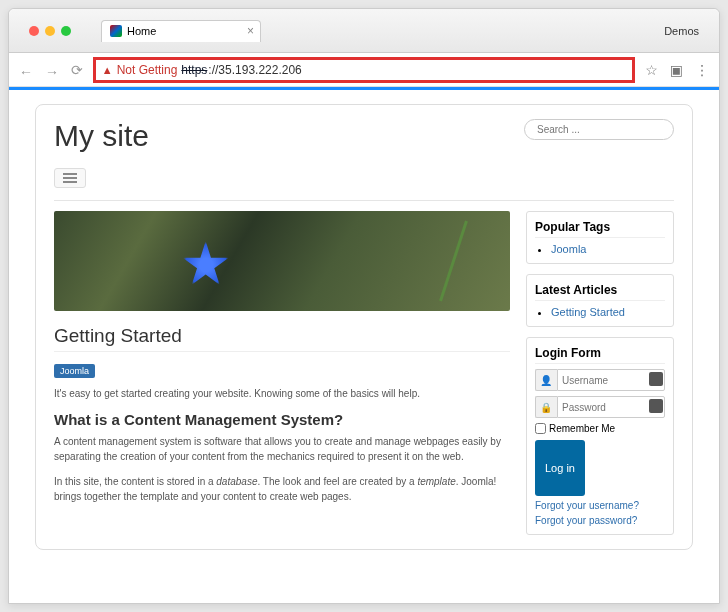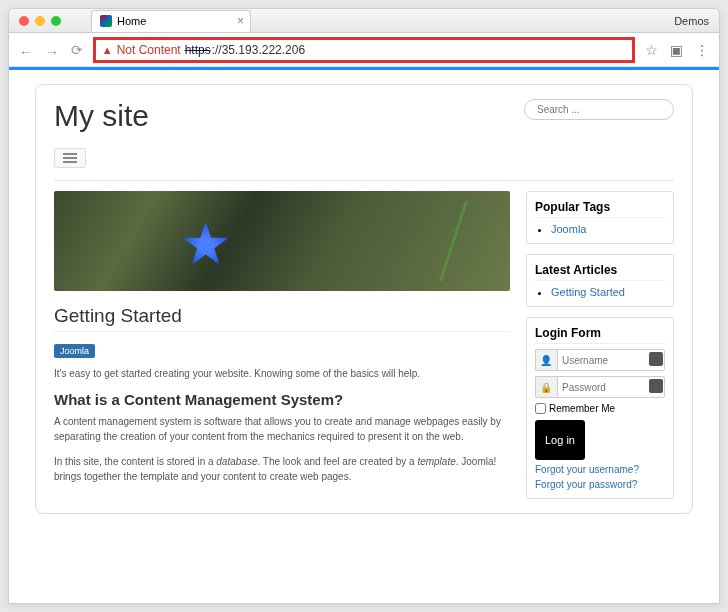--- a/index.html
+++ b/index.html
@@ -1,18 +1,18 @@
 <!DOCTYPE html>
 <html><head>
 <meta charset="utf-8">
 <style>
 *{margin:0;padding:0;box-sizing:border-box;font-family:-apple-system,BlinkMacSystemFont,"Segoe UI",Arial,sans-serif}
 body{background:#e8e8e8;width:728px;height:612px;overflow:hidden}
 .browser{background:#fff;border:1px solid #ccc;border-radius:6px 6px 0 0;margin:8px;height:596px;display:flex;flex-direction:column;box-shadow:0 2px 8px rgba(0,0,0,.1)}
-.titlebar{height:24px;background:linear-gradient(#f6f6f6,#e8e8e8);border-radius:6px 6px 0 0;display:flex;align-items:center;padding:0 10px;border-bottom:1px solid #ccc}
+.titlebar{height:44px;background:linear-gradient(#f6f6f6,#e8e8e8);border-radius:6px 6px 0 0;display:flex;align-items:center;padding:0 20px;border-bottom:1px solid #ccc}
 .dots{display:flex;gap:6px}
 .dot{width:10px;height:10px;border-radius:50%}
 .dot.r{background:#ff5f57}.dot.y{background:#ffbd2e}.dot.g{background:#28c940}
 .tab{background:#fff;border:1px solid #ccc;border-bottom:none;border-radius:4px 4px 0 0;height:22px;margin-left:30px;padding:0 24px 0 8px;display:flex;align-items:center;font-size:11px;position:relative;min-width:160px}
 .tab-fav{width:12px;height:12px;margin-right:5px;background:linear-gradient(135deg,#c00,#06c,#0a0);border-radius:2px}
 .tab-close{position:absolute;right:6px;font-size:12px;color:#888}
 .demos{margin-left:auto;font-size:11px;color:#333}
 .toolbar{height:34px;display:flex;align-items:center;padding:0 10px;gap:10px;border-bottom:1px solid #e0e0e0}
 .nav-btns{display:flex;gap:12px;color:#999;font-size:14px}
 .addr-wrap{flex:1;display:flex;align-items:center;border:3px solid #e03030;height:26px;padding:0 6px;font-size:12px}
@@ -48,21 +48,21 @@
 .panel hr{border:none;border-top:1px solid #eee;margin:3px 0 5px}
 .panel-list{list-style:disc;padding-left:16px;font-size:11px}
 .panel-list a{color:#2f6fad;text-decoration:none}
 .login-field{display:flex;margin-bottom:5px}
 .login-icon{width:22px;height:22px;border:1px solid #ccc;border-right:none;background:#f0f0f0;display:flex;align-items:center;justify-content:center;font-size:10px;color:#666;border-radius:2px 0 0 2px}
 .login-input{flex:1;min-width:0;width:100%;border:1px solid #ccc;height:22px;padding:0 18px 0 4px;font-size:10px;border-radius:0 2px 2px 0}
 .field-wrap{position:relative;flex:1;display:flex}
 .eye{position:absolute;right:2px;top:3px;width:14px;height:14px;background:#555;border-radius:2px}
 .remember{font-size:10px;display:flex;align-items:center;gap:3px;margin:4px 0 6px}
 .remember input{width:11px;height:11px}
-.login-btn{background:#000000;color:#fff;border:none;padding:14px 10px;border-radius:3px;font-size:11px;cursor:pointer}
+.login-btn{background:#0369a1;color:#fff;border:none;padding:22px 10px;border-radius:3px;font-size:11px;cursor:pointer}
 .forgot{font-size:10px;color:#2f6fad;text-decoration:none;display:block;margin-top:4px}
 </style>
 </head>
 <body>
 
 <div class="browser">
   <div class="titlebar">
     <div class="dots">
       <div class="dot r"></div>
       <div class="dot y"></div>
@@ -77,21 +77,21 @@
   </div>
 
   <div class="toolbar">
     <div class="nav-btns">
       <span>←</span>
       <span>→</span>
       <span>⟳</span>
     </div>
     <div class="addr-wrap">
       <span class="warn-icon">▲</span>
-      <span class="not-secure">Not Content</span>
+      <span class="not-secure">Not Getting</span>
       <span class="https-struck">https</span>
       <span class="addr-rest">://35.193.222.206</span>
     </div>
     <div class="toolbar-right">
       <span>☆</span>
       <span>▣</span>
       <span>⋮</span>
     </div>
   </div>
 

